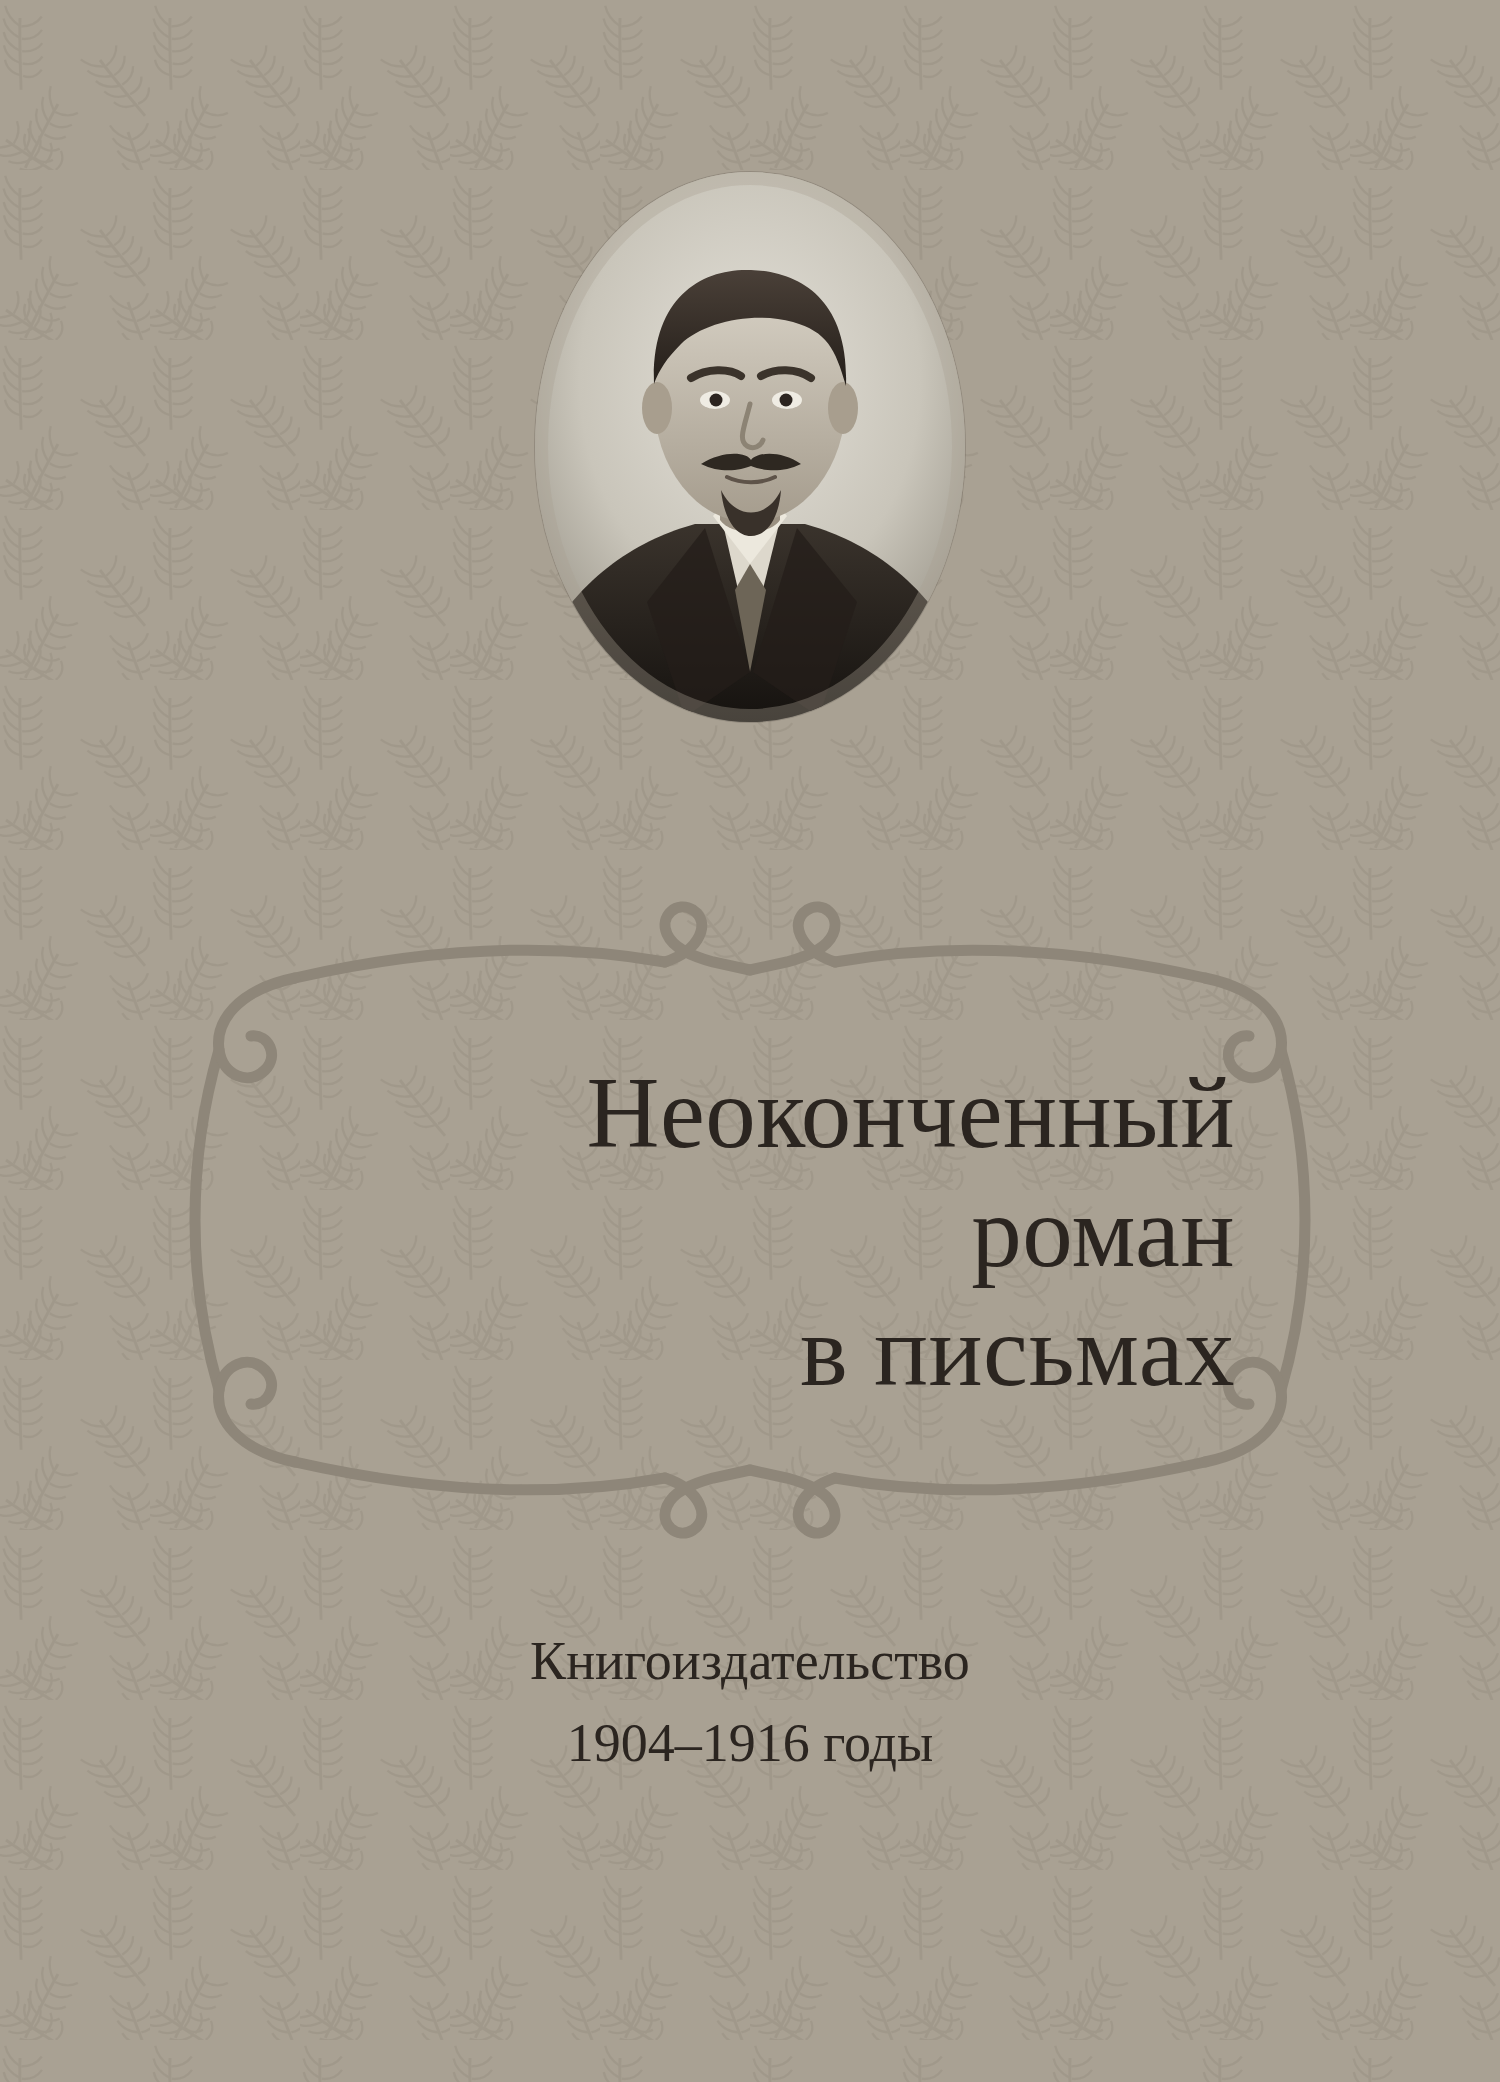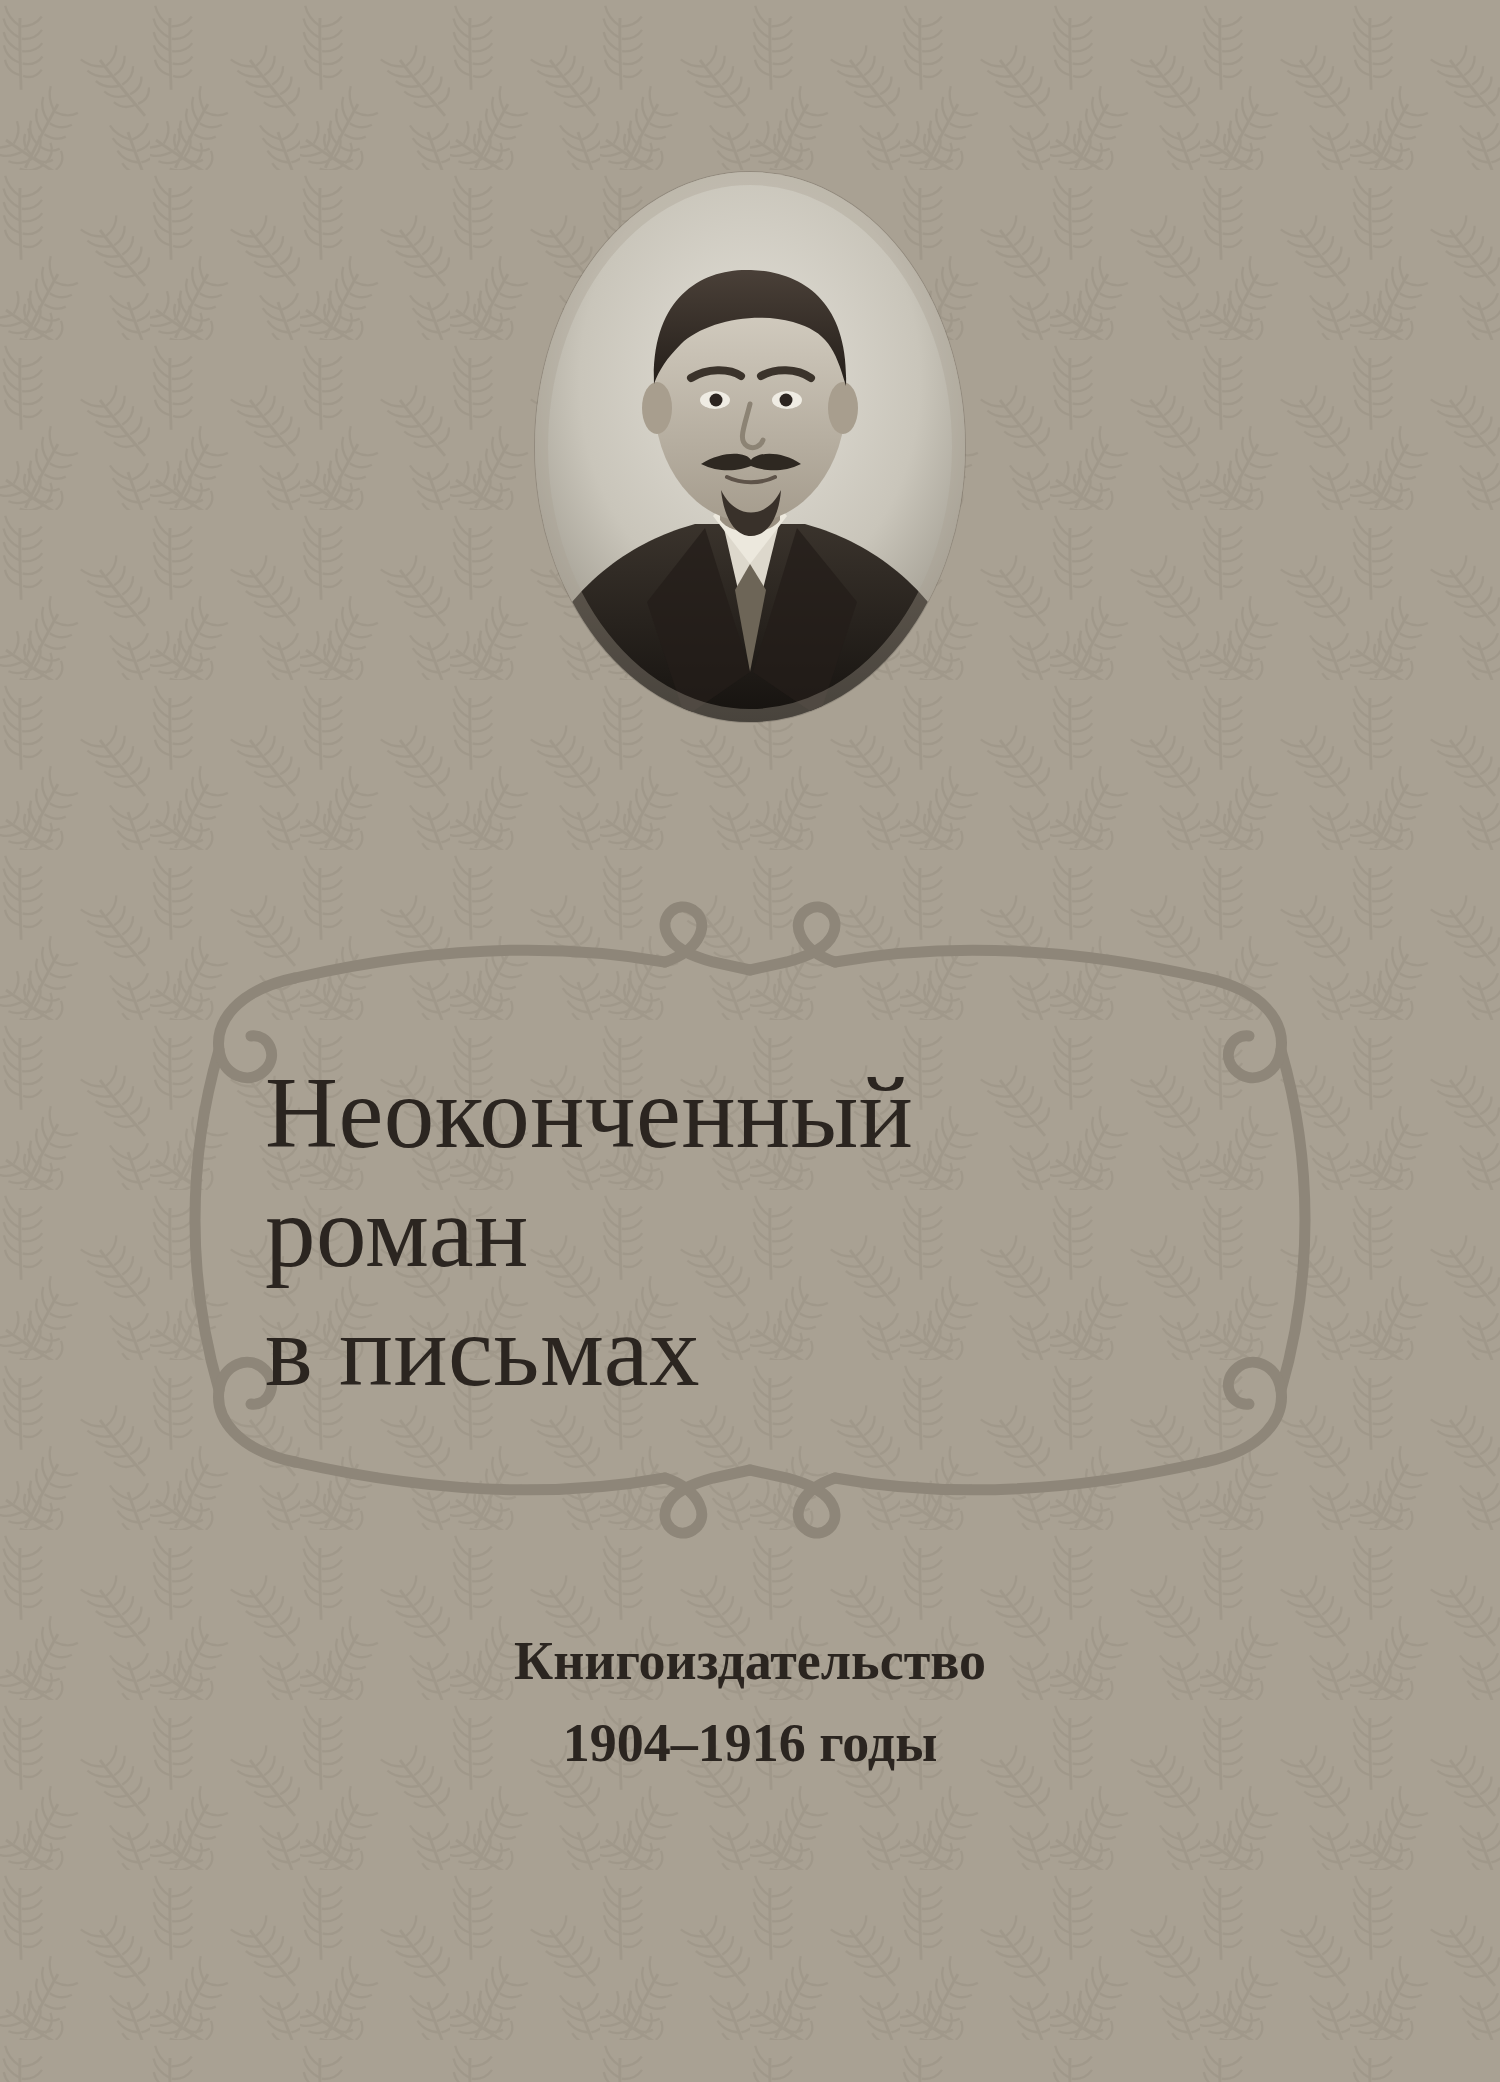--- a/index.html
+++ b/index.html
@@ -55,42 +55,42 @@
     inset: 0;
     width: 100%;
     height: 100%;
   }
   .title-text {
     position: absolute;
     left: 0;
     right: 0;
     top: 52%;
     transform: translateY(-50%);
-    text-align: left;
+    text-align: right;
     color: #2b2520;
     font-size: 101px;
     line-height: 1.18;
     letter-spacing: 0.5px;
     padding: 0 120px;
     box-sizing: border-box;
   }
   .title-text .line { display: block; white-space: nowrap; }
 
   
   .credit {
     position: absolute;
     left: 0;
     right: 0;
     top: 1620px;
     text-align: center;
     color: #2b2520;
     font-size: 54px;
     line-height: 1.52;
   }
-  .credit .line { display: block; font-weight: bold; }
+  .credit .line { display: block; }
 </style>
 </head>
 <body>
 
 <div class="cover">
 
   <svg class="pattern" viewBox="0 0 1500 2082" preserveAspectRatio="none" aria-hidden="true">
     <defs>
       <g id="fern">
         <path d="M0 0 C 4 22 10 46 16 70" stroke="#9a9284" stroke-width="3" fill="none"></path>

